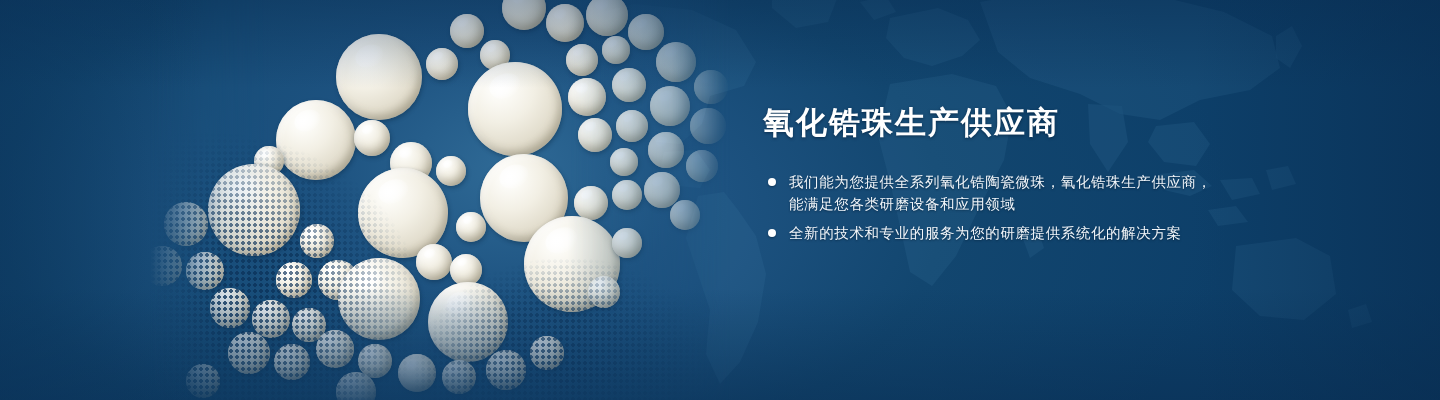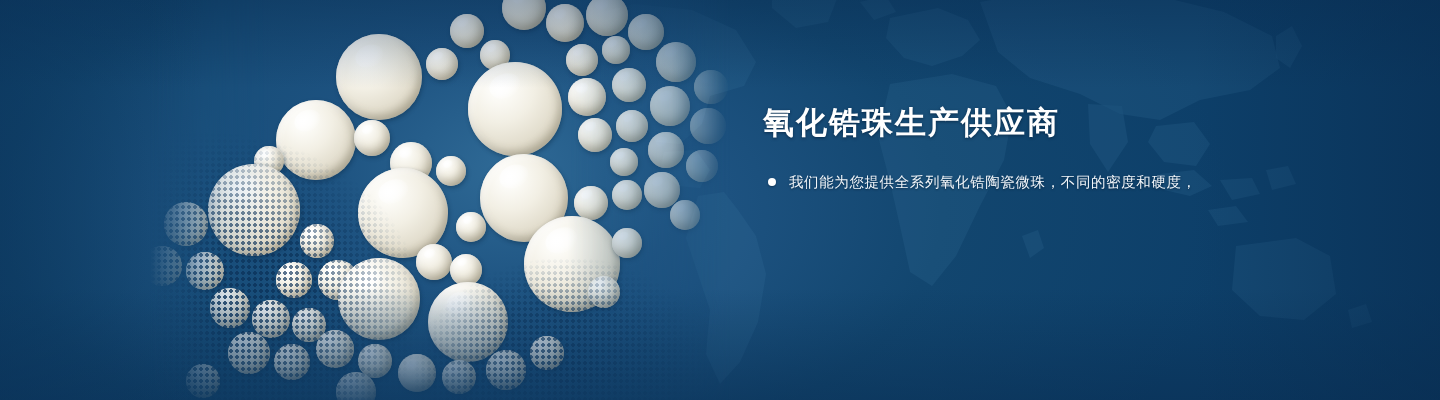--- a/index.html
+++ b/index.html
@@ -251,18 +251,23 @@
     <div class="halftone b"></div>
   </div>
 
   <div class="bg-vignette"></div>
 
   <div class="copy">
     <h1 class="title">氧化锆珠生产供应商</h1>
     <ul class="bullets">
       <li class="bullet">
         <span class="dot"></span>
-        <span class="bullet-line">我们能为您提供全系列氧化锆陶瓷微珠，不同的密度和硬度，</span>
+        <span class="bullet-line">我们能为您提供全系列氧化锆陶瓷微珠，氧化锆珠生产供应商，</span>
+        <span class="bullet-line">能满足您各类研磨设备和应用领域</span>
+      </li>
+      <li class="bullet">
+        <span class="dot"></span>
+        <span class="bullet-line">全新的技术和专业的服务为您的研磨提供系统化的解决方案</span>
       </li>
     </ul>
   </div>
 
 </div>
 
 </body></html>

